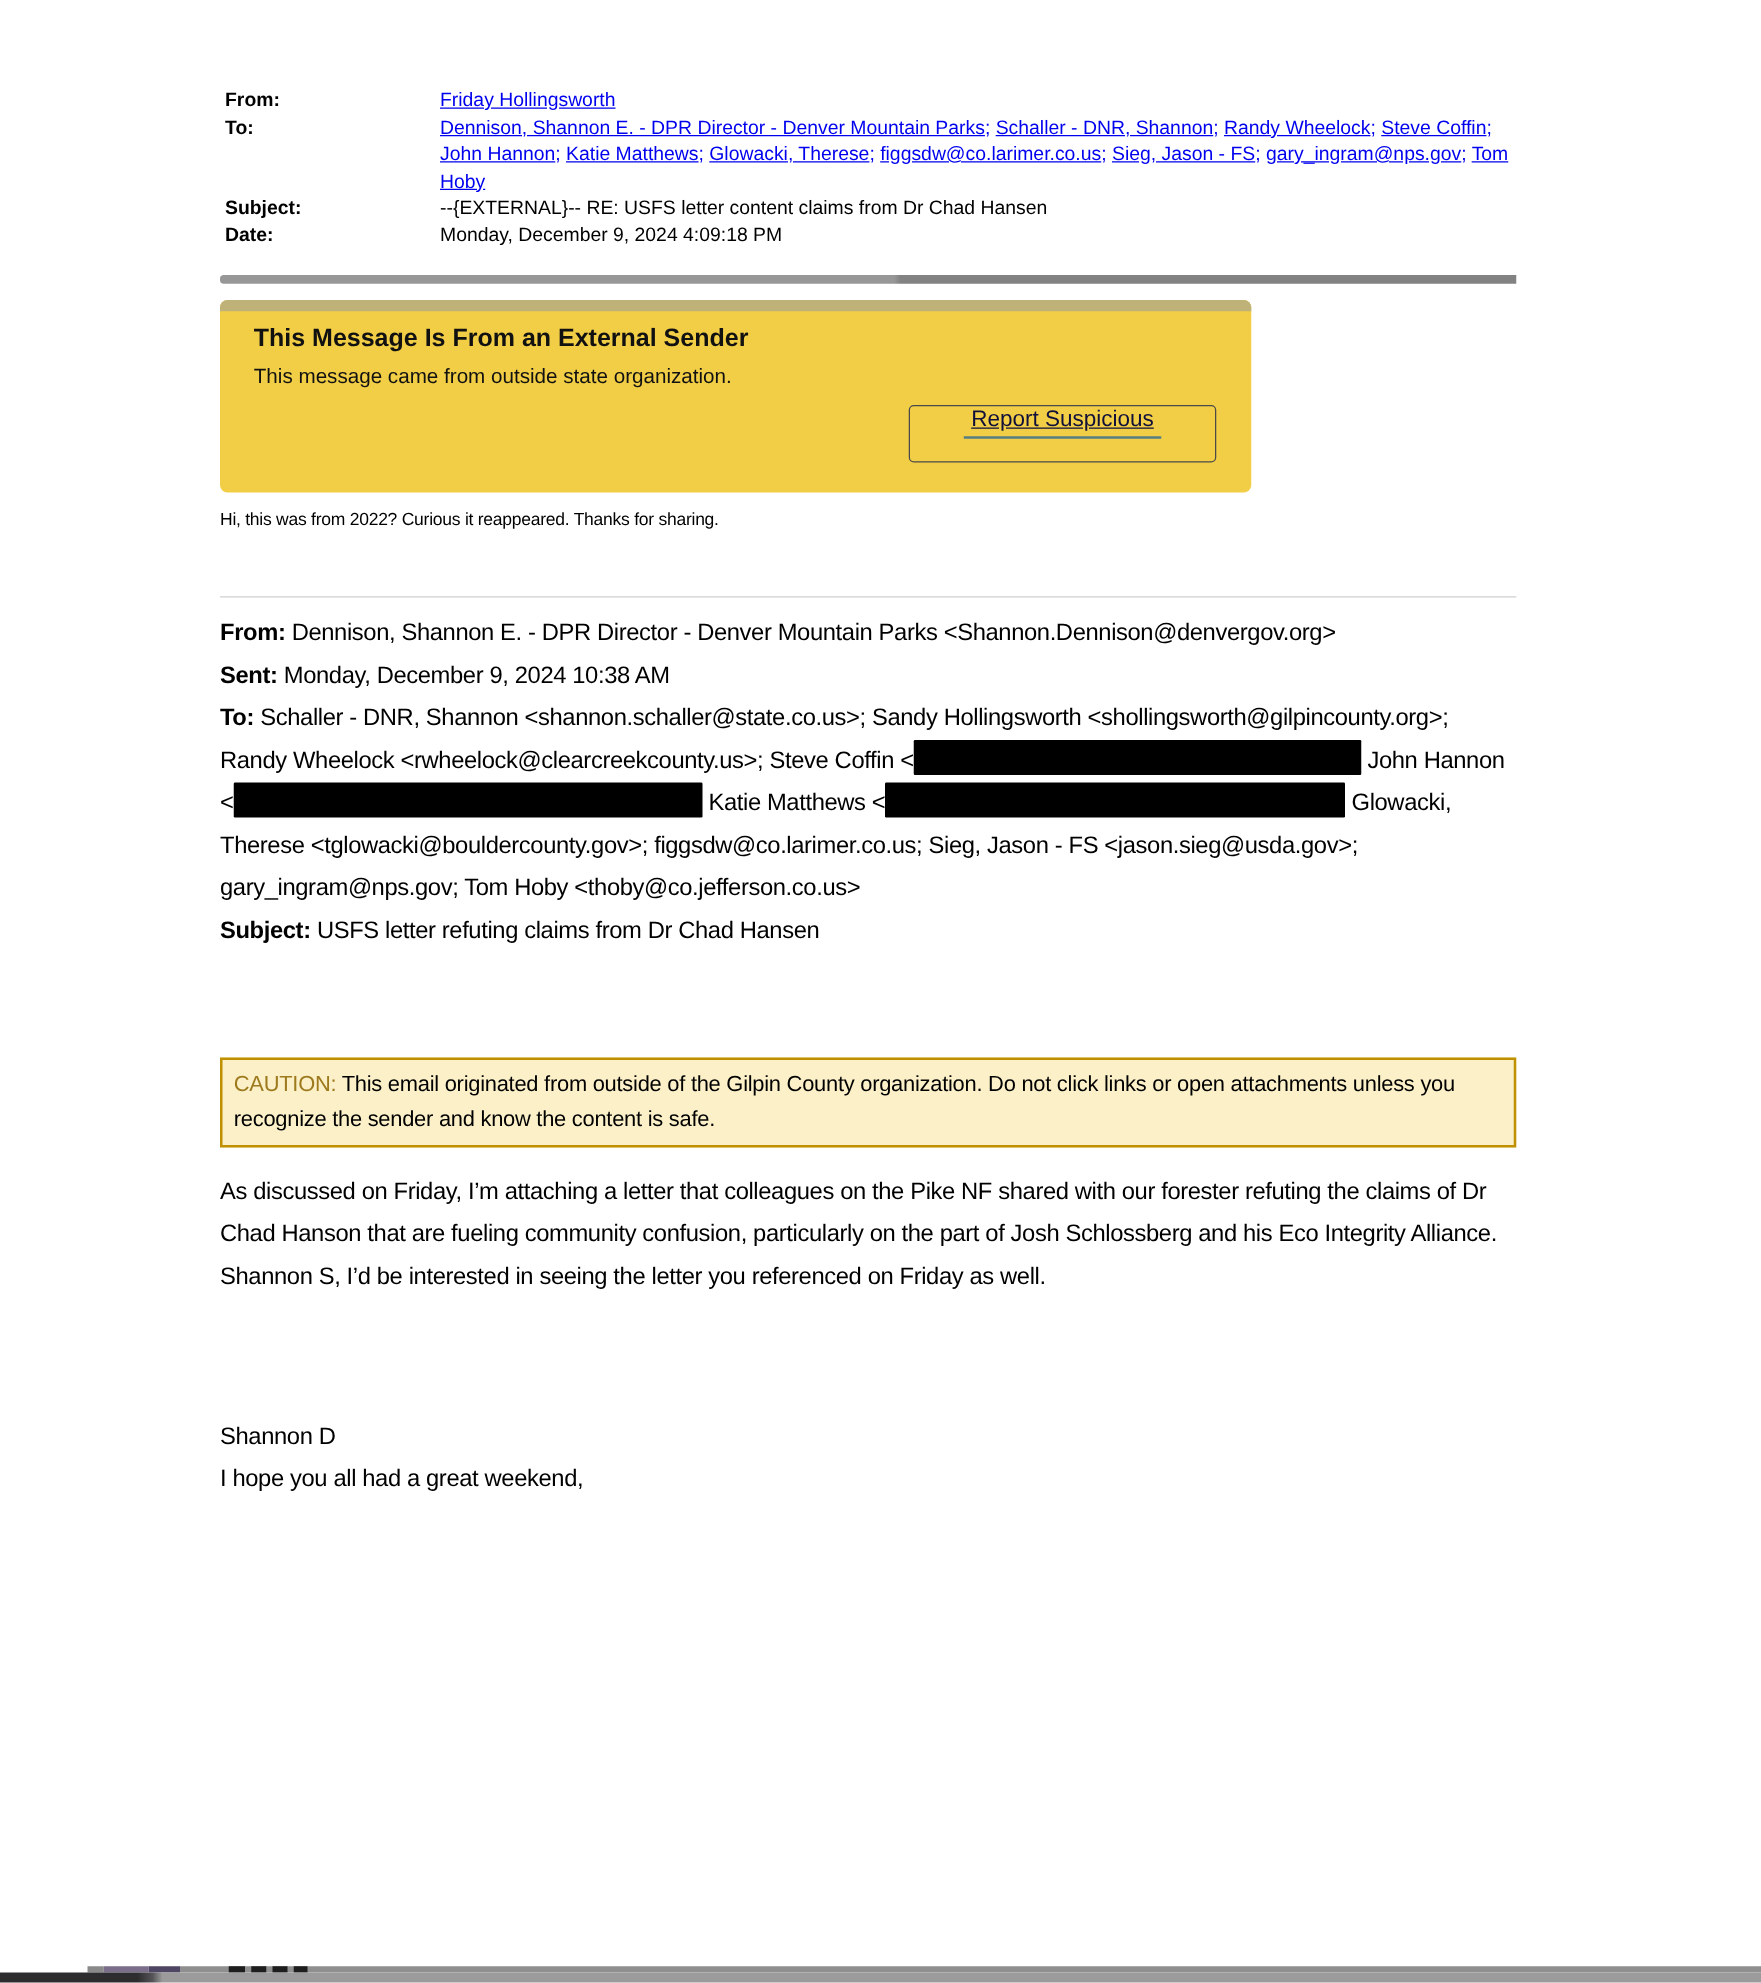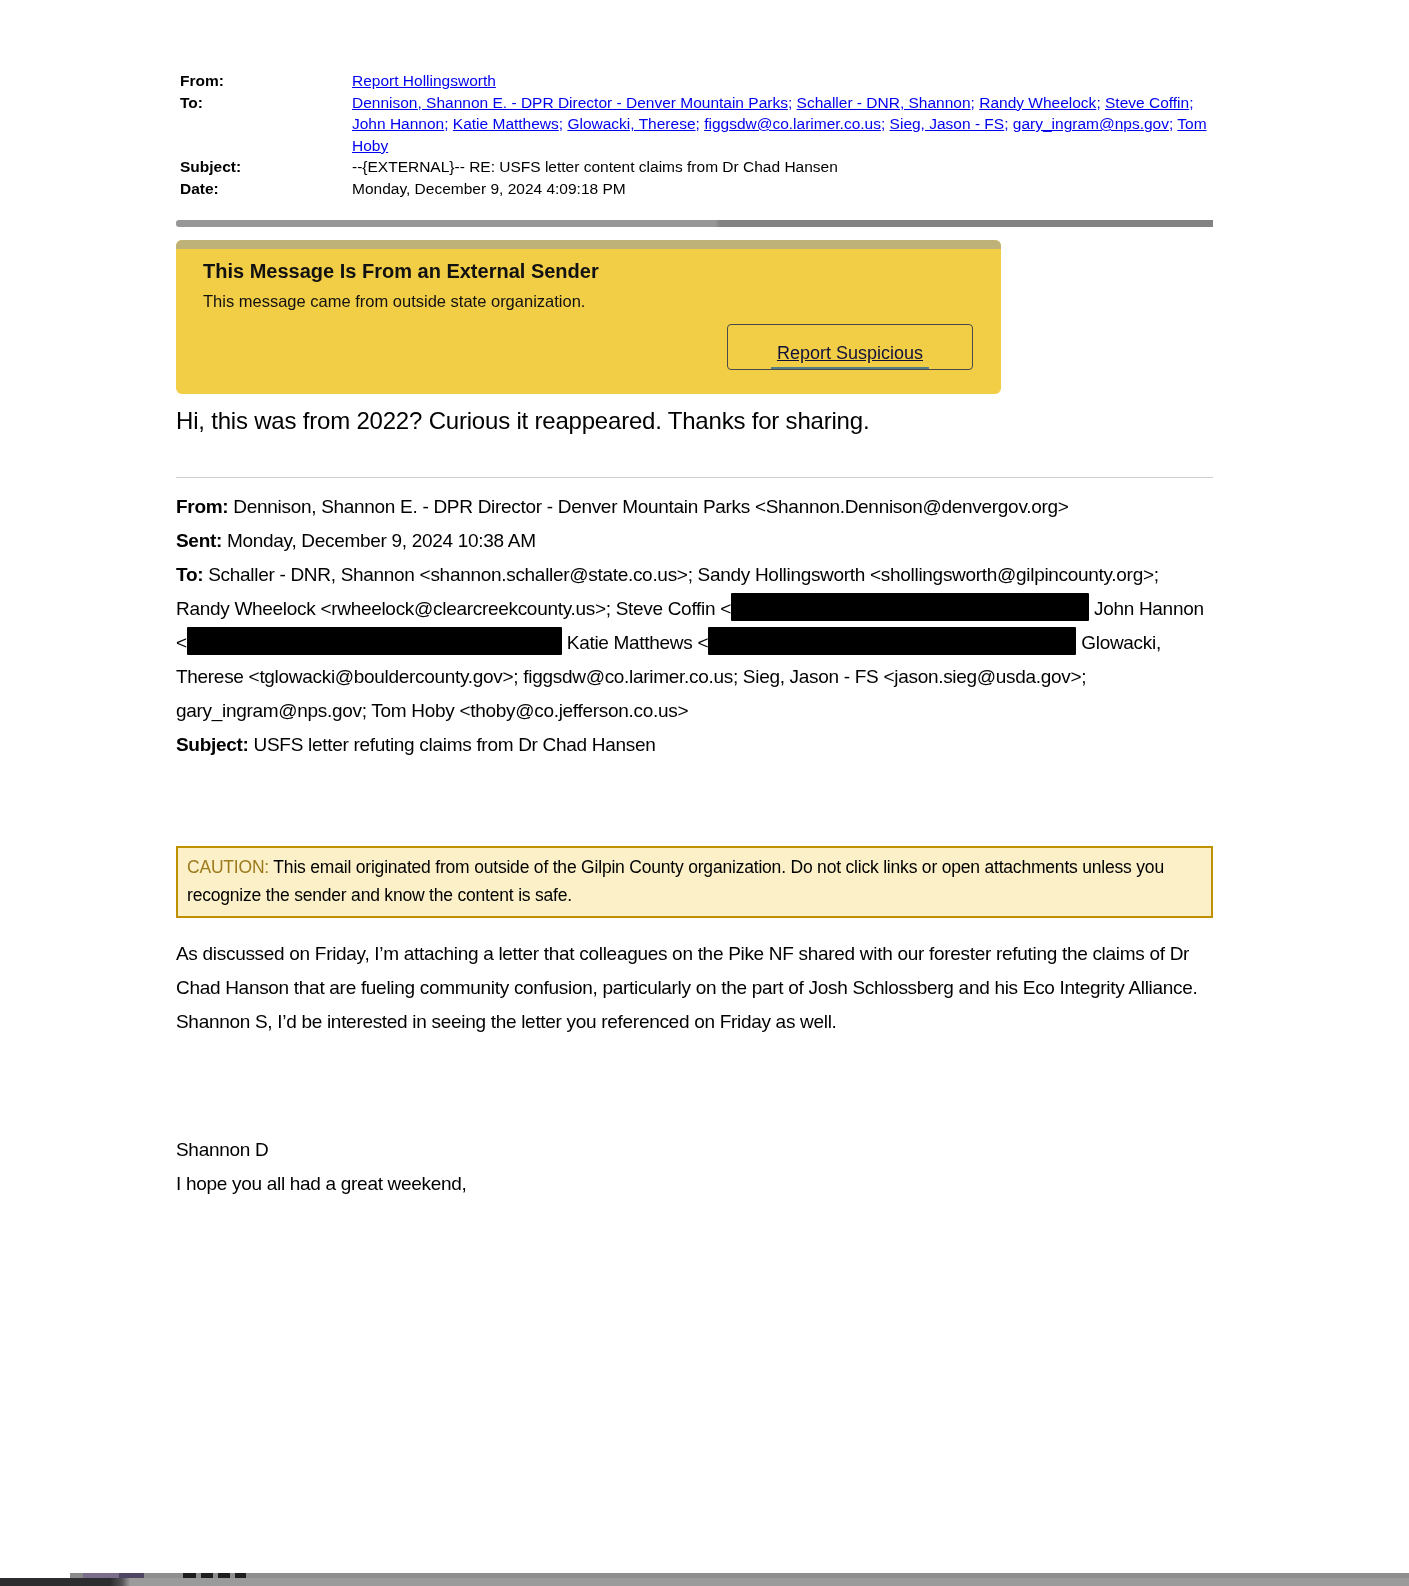--- a/index.html
+++ b/index.html
@@ -69,34 +69,34 @@
     position: absolute;
     right: 28px; bottom: 24px;
     width: 246px; height: 46px;
     background: transparent;
     border: 1.5px solid #4a4a4a;
     border-radius: 4px;
     font-family: "Liberation Sans", sans-serif;
     font-size: 18px;
     color: #10103a;
     cursor: pointer;
-    display: flex; align-items: flex-end; justify-content: center;
+    display: flex; align-items: flex-start; justify-content: center;
   }
   .report-btn .btn-label {
     border-bottom: 2.5px solid var(--btn-underline, #557F82);
     padding: 0 6px 3px 6px;
     text-decoration: underline;
   }
 
   
   .intro-line {
     position: absolute;
     left: 176px; top: 407px;
     width: 1037px;
-    font-size: 24px;
+    font-size: 14px;
     letter-spacing: -0.2px;
   }
   .thin-divider {
     position: absolute;
     left: 176px; top: 477px;
     width: 1037px; height: 1px;
     background: #cfcfcf;
   }
 
   .quoted-header {
@@ -171,21 +171,21 @@
     position: absolute; left: 0; top: 5px;
     width: 100%; height: 8px;
     background: linear-gradient(to right, #2d2d2f 0px, #2d2d2f 110px, #555357 122px, #9b9b9b 130px, #9b9b9b 100%);
   }
 </style>
 </head>
 <body>
 
 <div class="mail-header">
   <div class="hlabel">From:</div>
-  <div class="hvalue linkline"><a class="hlink">Report Hollingsworth</a></div>
+  <div class="hvalue linkline"><a class="hlink">Friday Hollingsworth</a></div>
 
   <div class="hlabel">To:</div>
   <div class="hvalue linkline"><a class="hlink">Dennison, Shannon E. - DPR Director - Denver Mountain Parks</a><span class="link-sep">; </span><a class="hlink">Schaller - DNR, Shannon</a><span class="link-sep">; </span><a class="hlink">Randy Wheelock</a><span class="link-sep">; </span><a class="hlink">Steve Coffin</a><span class="link-sep">; </span><a class="hlink">John Hannon</a><span class="link-sep">; </span><a class="hlink">Katie Matthews</a><span class="link-sep">; </span><a class="hlink">Glowacki, Therese</a><span class="link-sep">; </span><a class="hlink">figgsdw@co.larimer.co.us</a><span class="link-sep">; </span><a class="hlink">Sieg, Jason - FS</a><span class="link-sep">; </span><a class="hlink">gary_ingram@nps.gov</a><span class="link-sep">; </span><a class="hlink">Tom Hoby</a></div>
 
   <div class="hlabel">Subject:</div>
   <div class="hvalue">--{EXTERNAL}-- RE: USFS letter content claims from Dr Chad Hansen</div>
 
   <div class="hlabel">Date:</div>
   <div class="hvalue">Monday, December 9, 2024 4:09:18 PM</div>
 </div>

